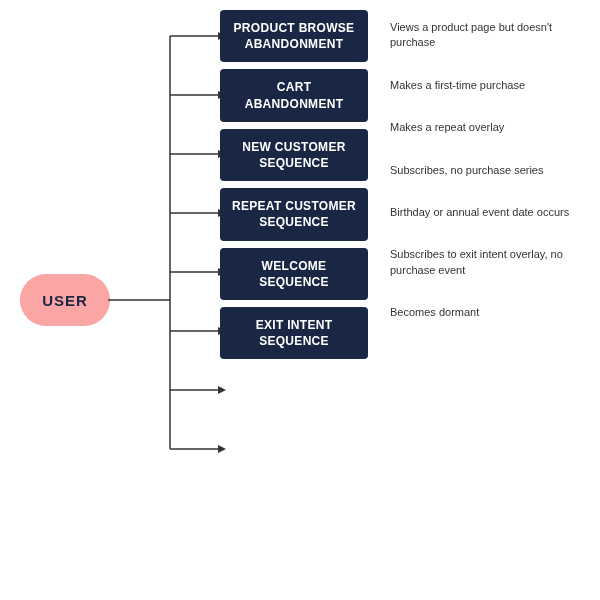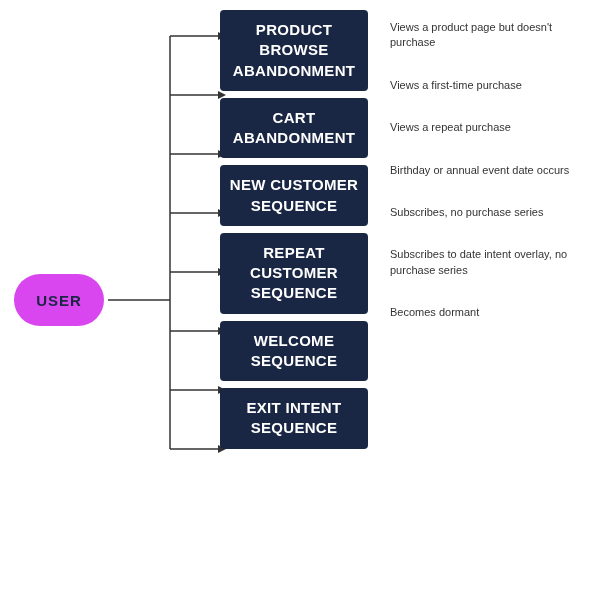--- a/index.html
+++ b/index.html
@@ -14,24 +14,24 @@
 
     .diagram-container {
       position: relative;
       width: 600px;
       height: 600px;
     }
 
     
     .user-pill {
       position: absolute;
-      left: 14px;
+      left: 20px;
       top: 50%;
       transform: translateY(-50%);
-      background: #d946ef;
+      background: #fca5a5;
       border-radius: 40px;
       width: 90px;
       height: 52px;
       display: flex;
       align-items: center;
       justify-content: center;
     }
 
     .user-pill span {
       color: #1a2744;
@@ -57,21 +57,21 @@
       top: 10px;
       display: flex;
       flex-direction: column;
       gap: 7px;
     }
 
     .seq-box {
       background: #1a2744;
       color: #ffffff;
       font-weight: 700;
-      font-size: 15px;
+      font-size: 12px;
       text-align: center;
       width: 148px;
       padding: 10px 8px;
       border-radius: 4px;
       line-height: 1.35;
       letter-spacing: 0.3px;
     }
 
     
     .labels-column {
@@ -147,21 +147,21 @@
     <div class="seq-box">
       <span>WELCOME<br>SEQUENCE</span>
     </div>
     <div class="seq-box">
       <span>EXIT INTENT<br>SEQUENCE</span>
     </div>
   </div>
 
   <div class="labels-column">
     <div class="seq-label">Views a product page but doesn't purchase</div>
-    <div class="seq-label">Views a first-time purchase</div>
-    <div class="seq-label">Views a repeat purchase</div>
+    <div class="seq-label">Makes a first-time purchase</div>
+    <div class="seq-label">Makes a repeat overlay</div>
+    <div class="seq-label">Subscribes, no purchase series</div>
     <div class="seq-label">Birthday or annual event date occurs</div>
-    <div class="seq-label">Subscribes, no purchase series</div>
-    <div class="seq-label">Subscribes to date intent overlay, no purchase series</div>
+    <div class="seq-label">Subscribes to exit intent overlay, no purchase event</div>
     <div class="seq-label">Becomes dormant</div>
   </div>
 
 </div>
 
 </body></html>

